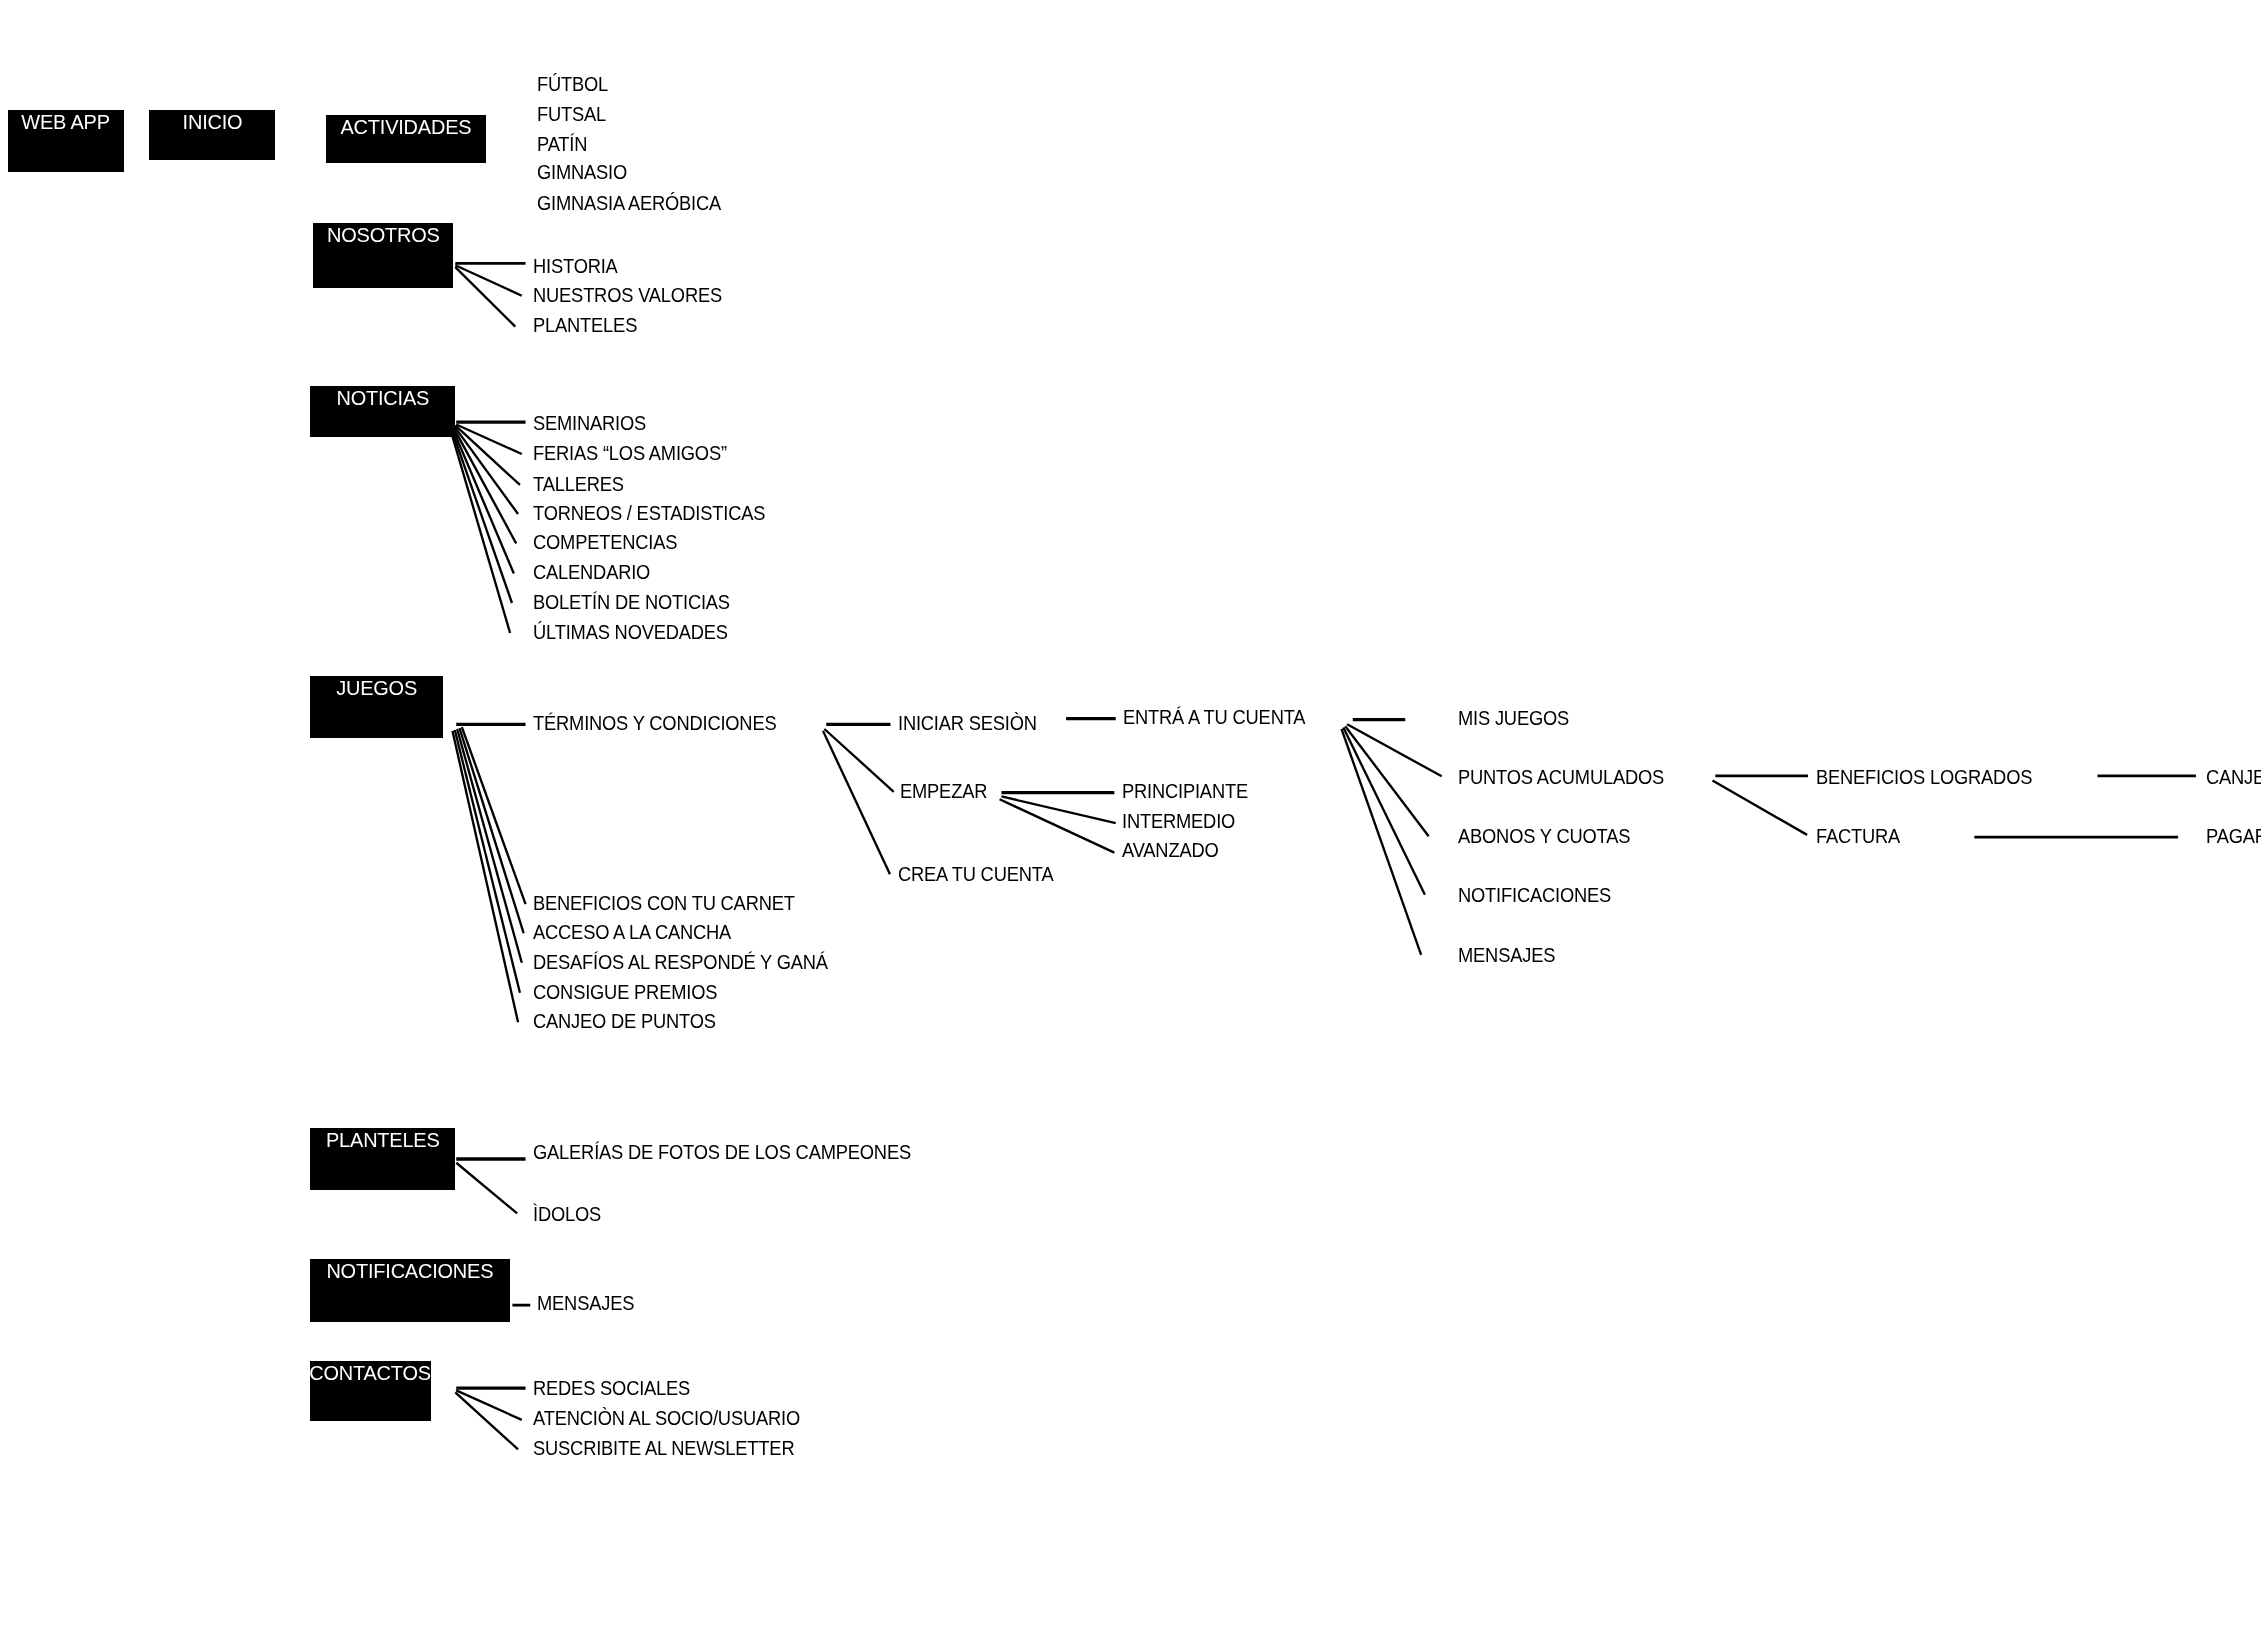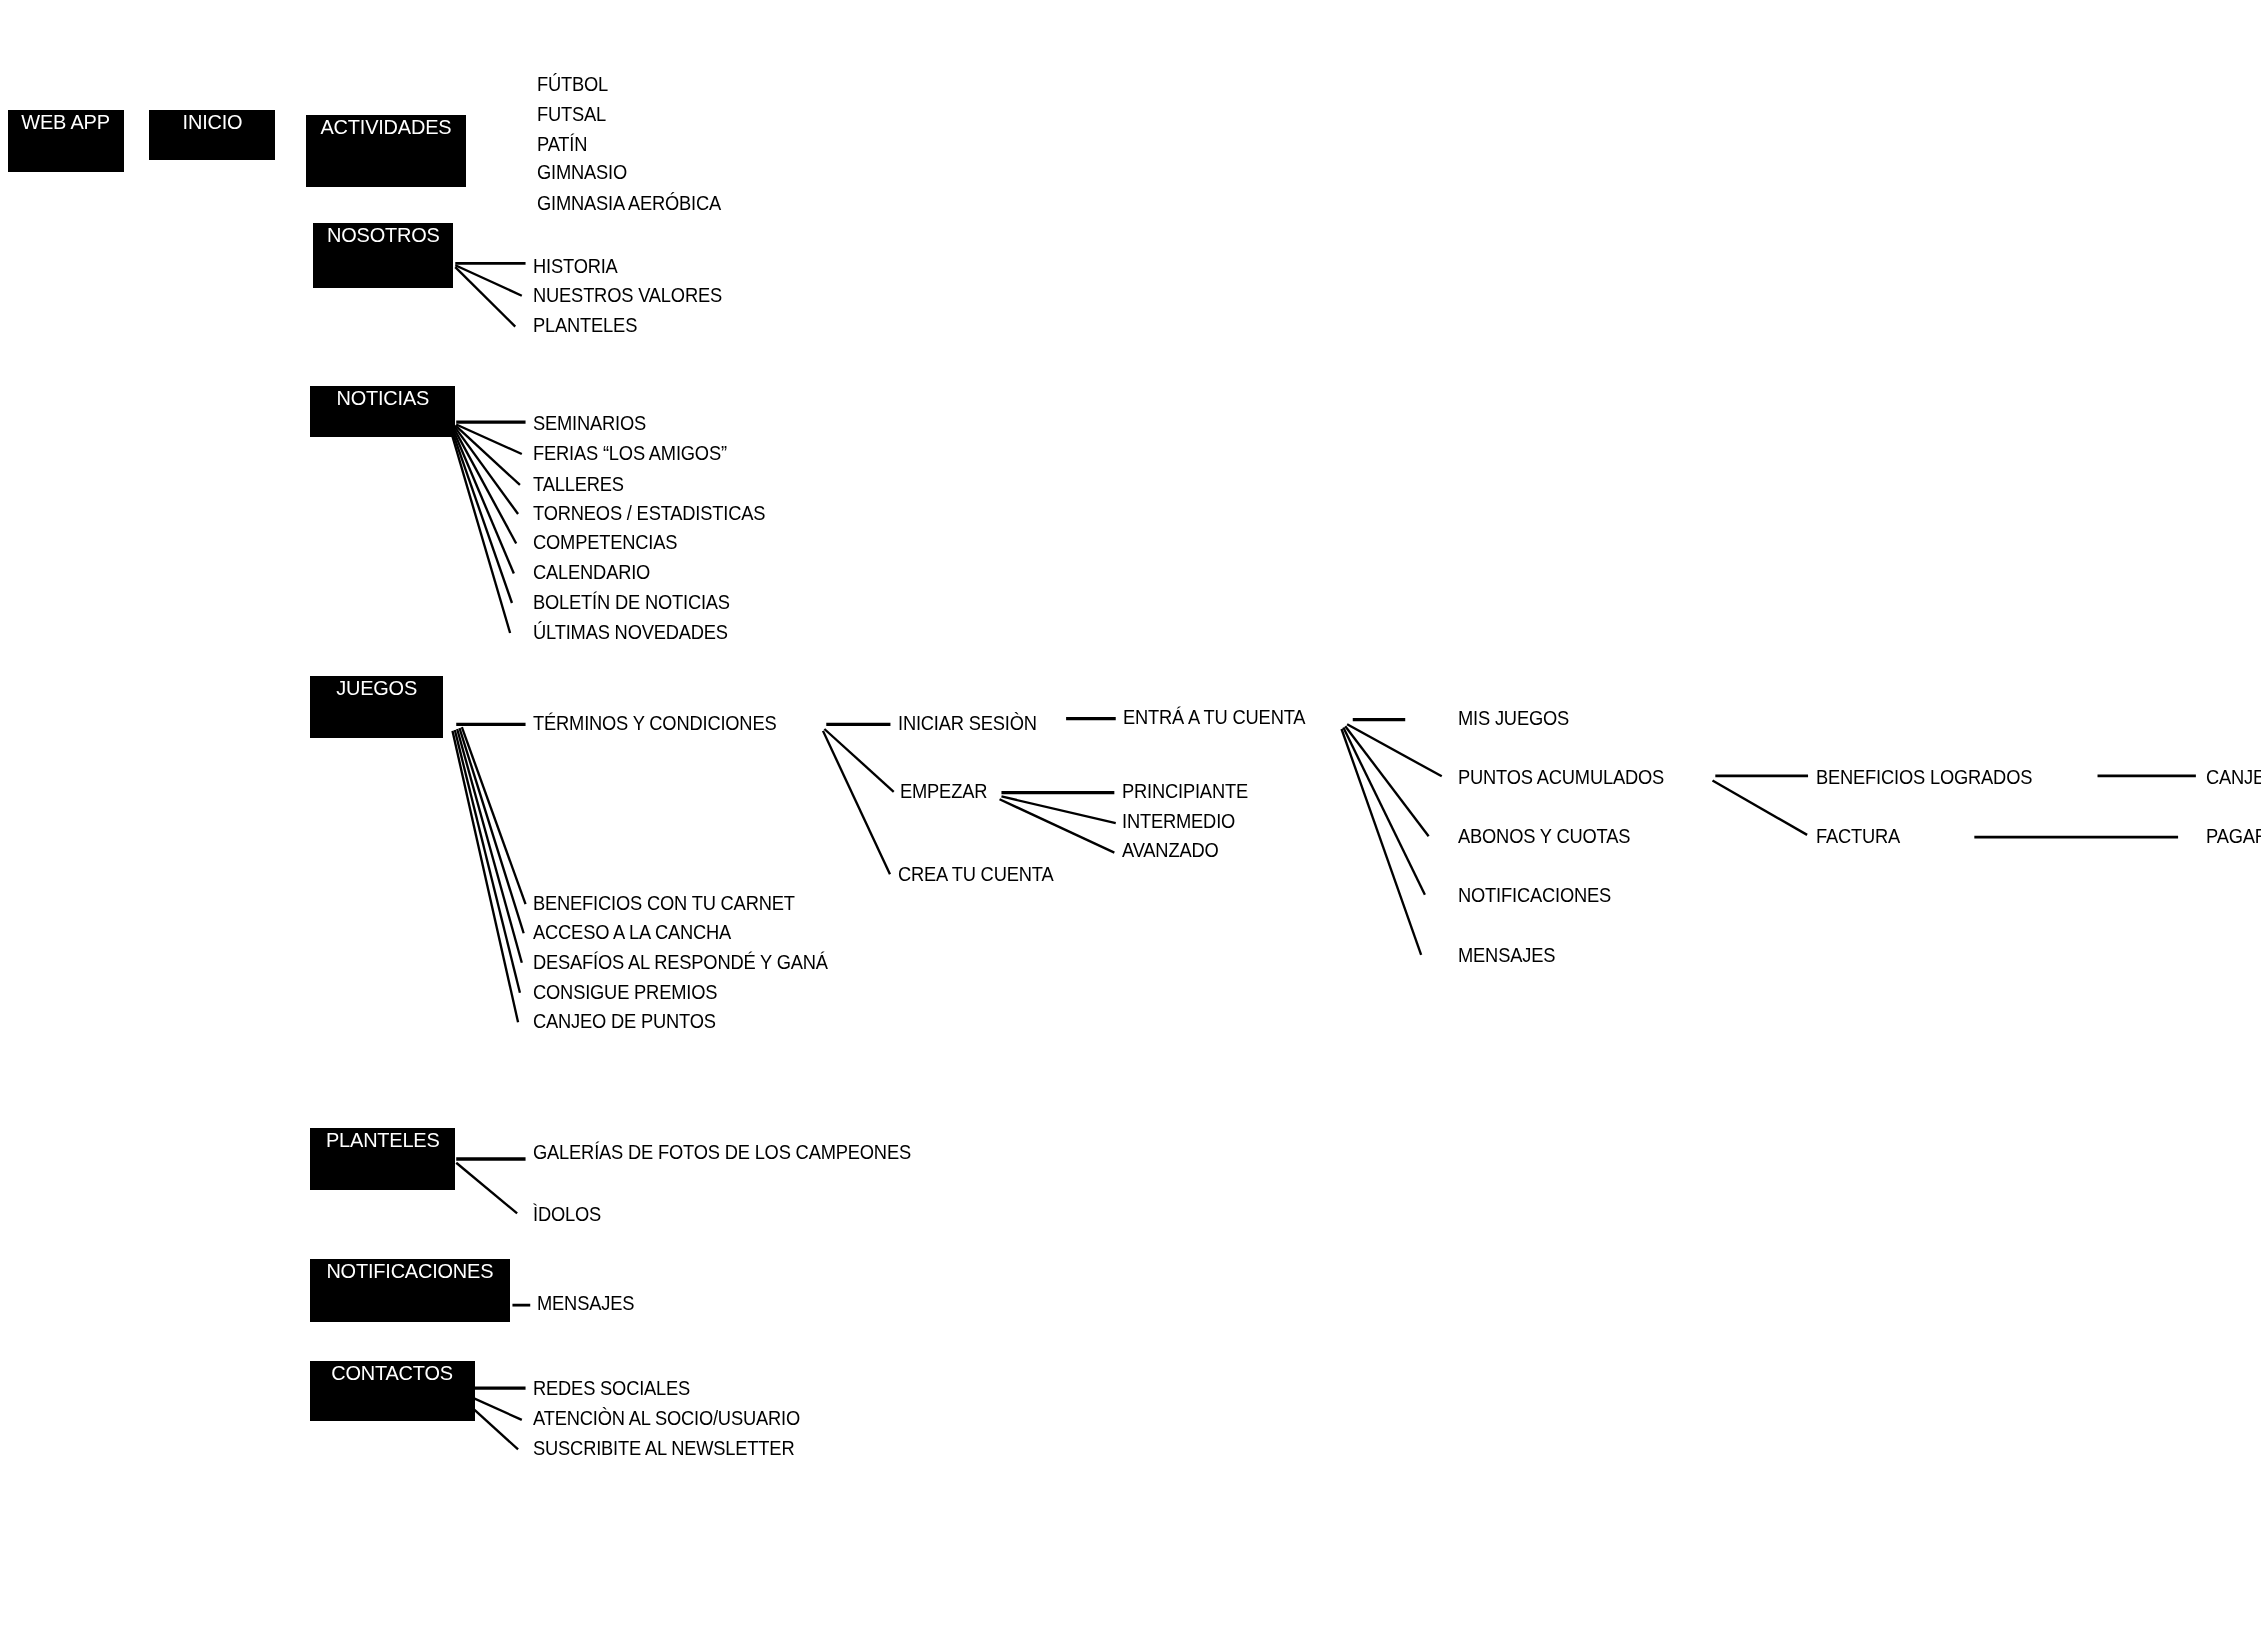--- a/index.html
+++ b/index.html
@@ -90,39 +90,39 @@
     <line x1="974" y1="2968" x2="1114" y2="3031" stroke-width="5"></line>
     <line x1="972" y1="2972" x2="1106" y2="3094" stroke-width="5"></line>
   </svg>
 
   <div class="box" style="left:7.5px;top:110px;width:116px;height:62px">
       <span>WEB APP</span>
     </div>
   <div class="box" style="left:149px;top:110px;width:126px;height:50px">
       <span>INICIO</span>
     </div>
-  <div class="box" style="left:306px;top:115px;width:160px;height:72px">
+  <div class="box" style="left:326px;top:115px;width:160px;height:48px">
       <span>ACTIVIDADES</span>
     </div>
   <div class="box" style="left:313px;top:223px;width:140px;height:65px">
       <span>NOSOTROS</span>
     </div>
   <div class="box" style="left:310px;top:386px;width:145px;height:51px">
       <span>NOTICIAS</span>
     </div>
   <div class="box" style="left:310px;top:676px;width:133px;height:62px">
       <span>JUEGOS</span>
     </div>
   <div class="box" style="left:310px;top:1128px;width:145px;height:62px">
       <span>PLANTELES</span>
     </div>
   <div class="box" style="left:310px;top:1259px;width:200px;height:63px">
       <span>NOTIFICACIONES</span>
     </div>
-  <div class="box" style="left:310px;top:1361px;width:165px;height:60px">
+  <div class="box" style="left:310px;top:1361px;width:121px;height:60px">
       <span>CONTACTOS</span>
     </div>
 
   <div class="item" style="left:537px;top:85px">FÚTBOL</div>
   <div class="item" style="left:537px;top:115px">FUTSAL</div>
   <div class="item" style="left:537px;top:145px">PATÍN</div>
   <div class="item" style="left:537px;top:173px">GIMNASIO</div>
   <div class="item" style="left:537px;top:204px">GIMNASIA AERÓBICA</div>
 
   <div class="item" style="left:533px;top:267px">HISTORIA</div>

